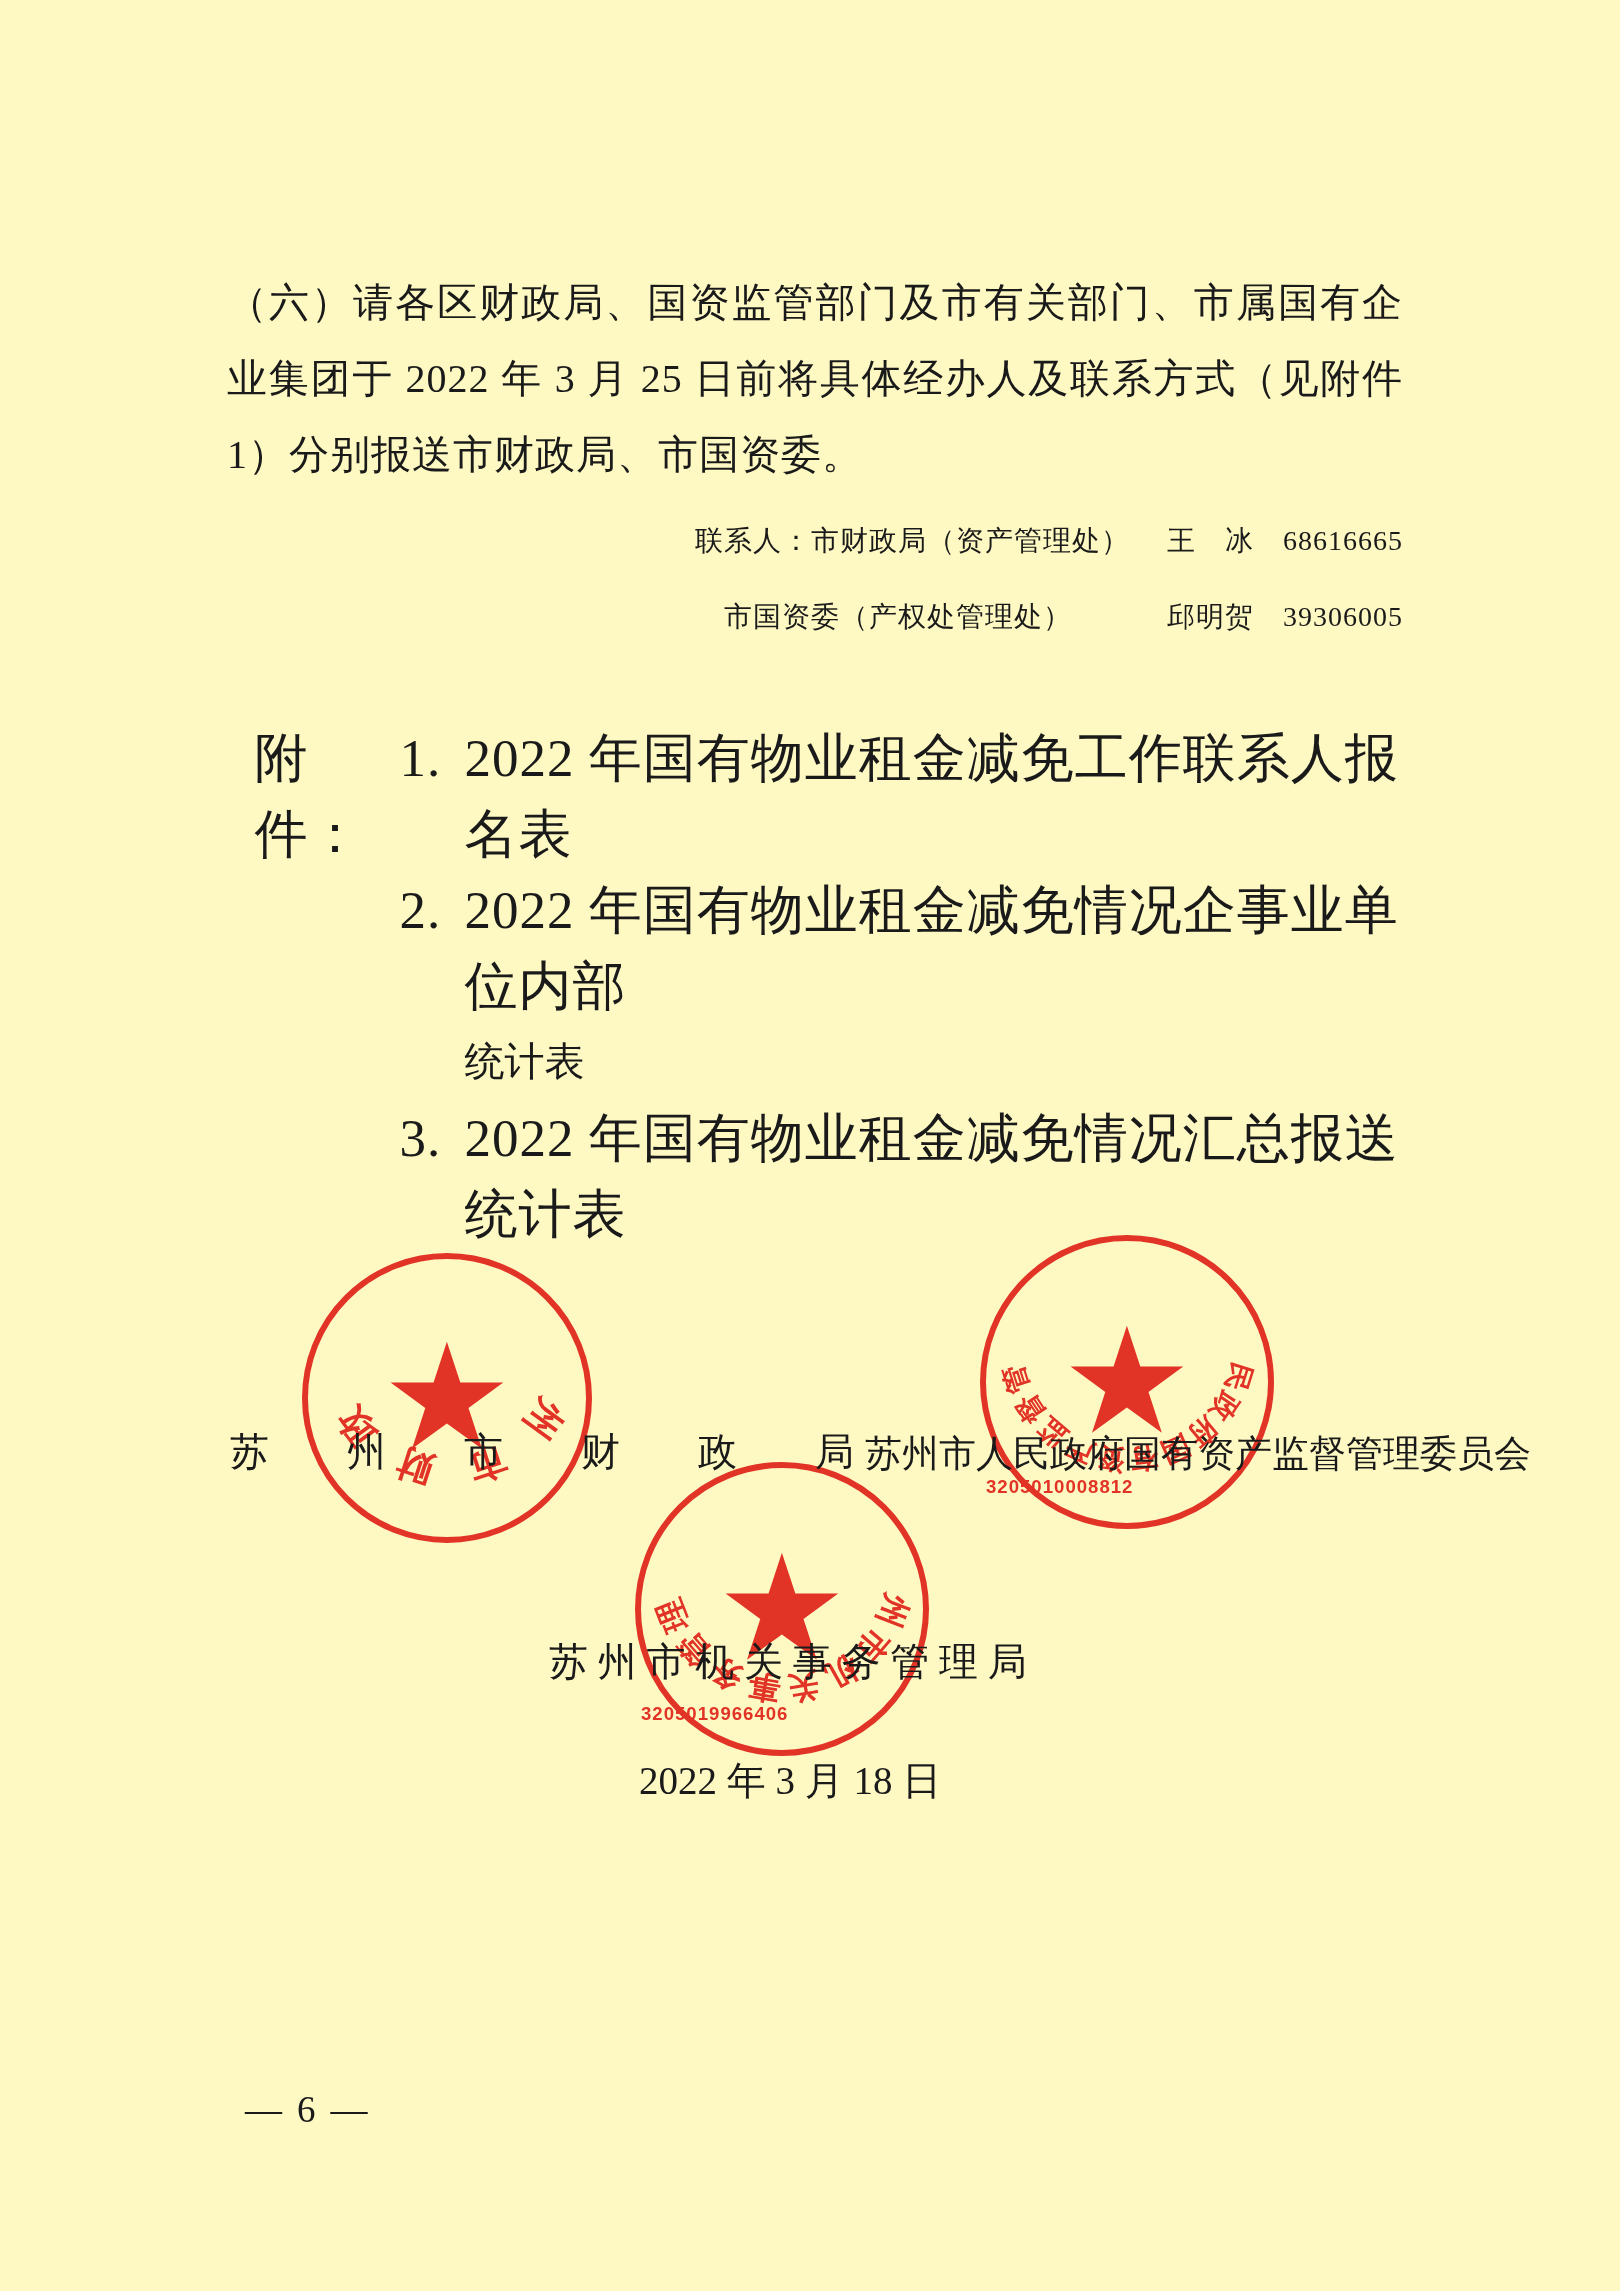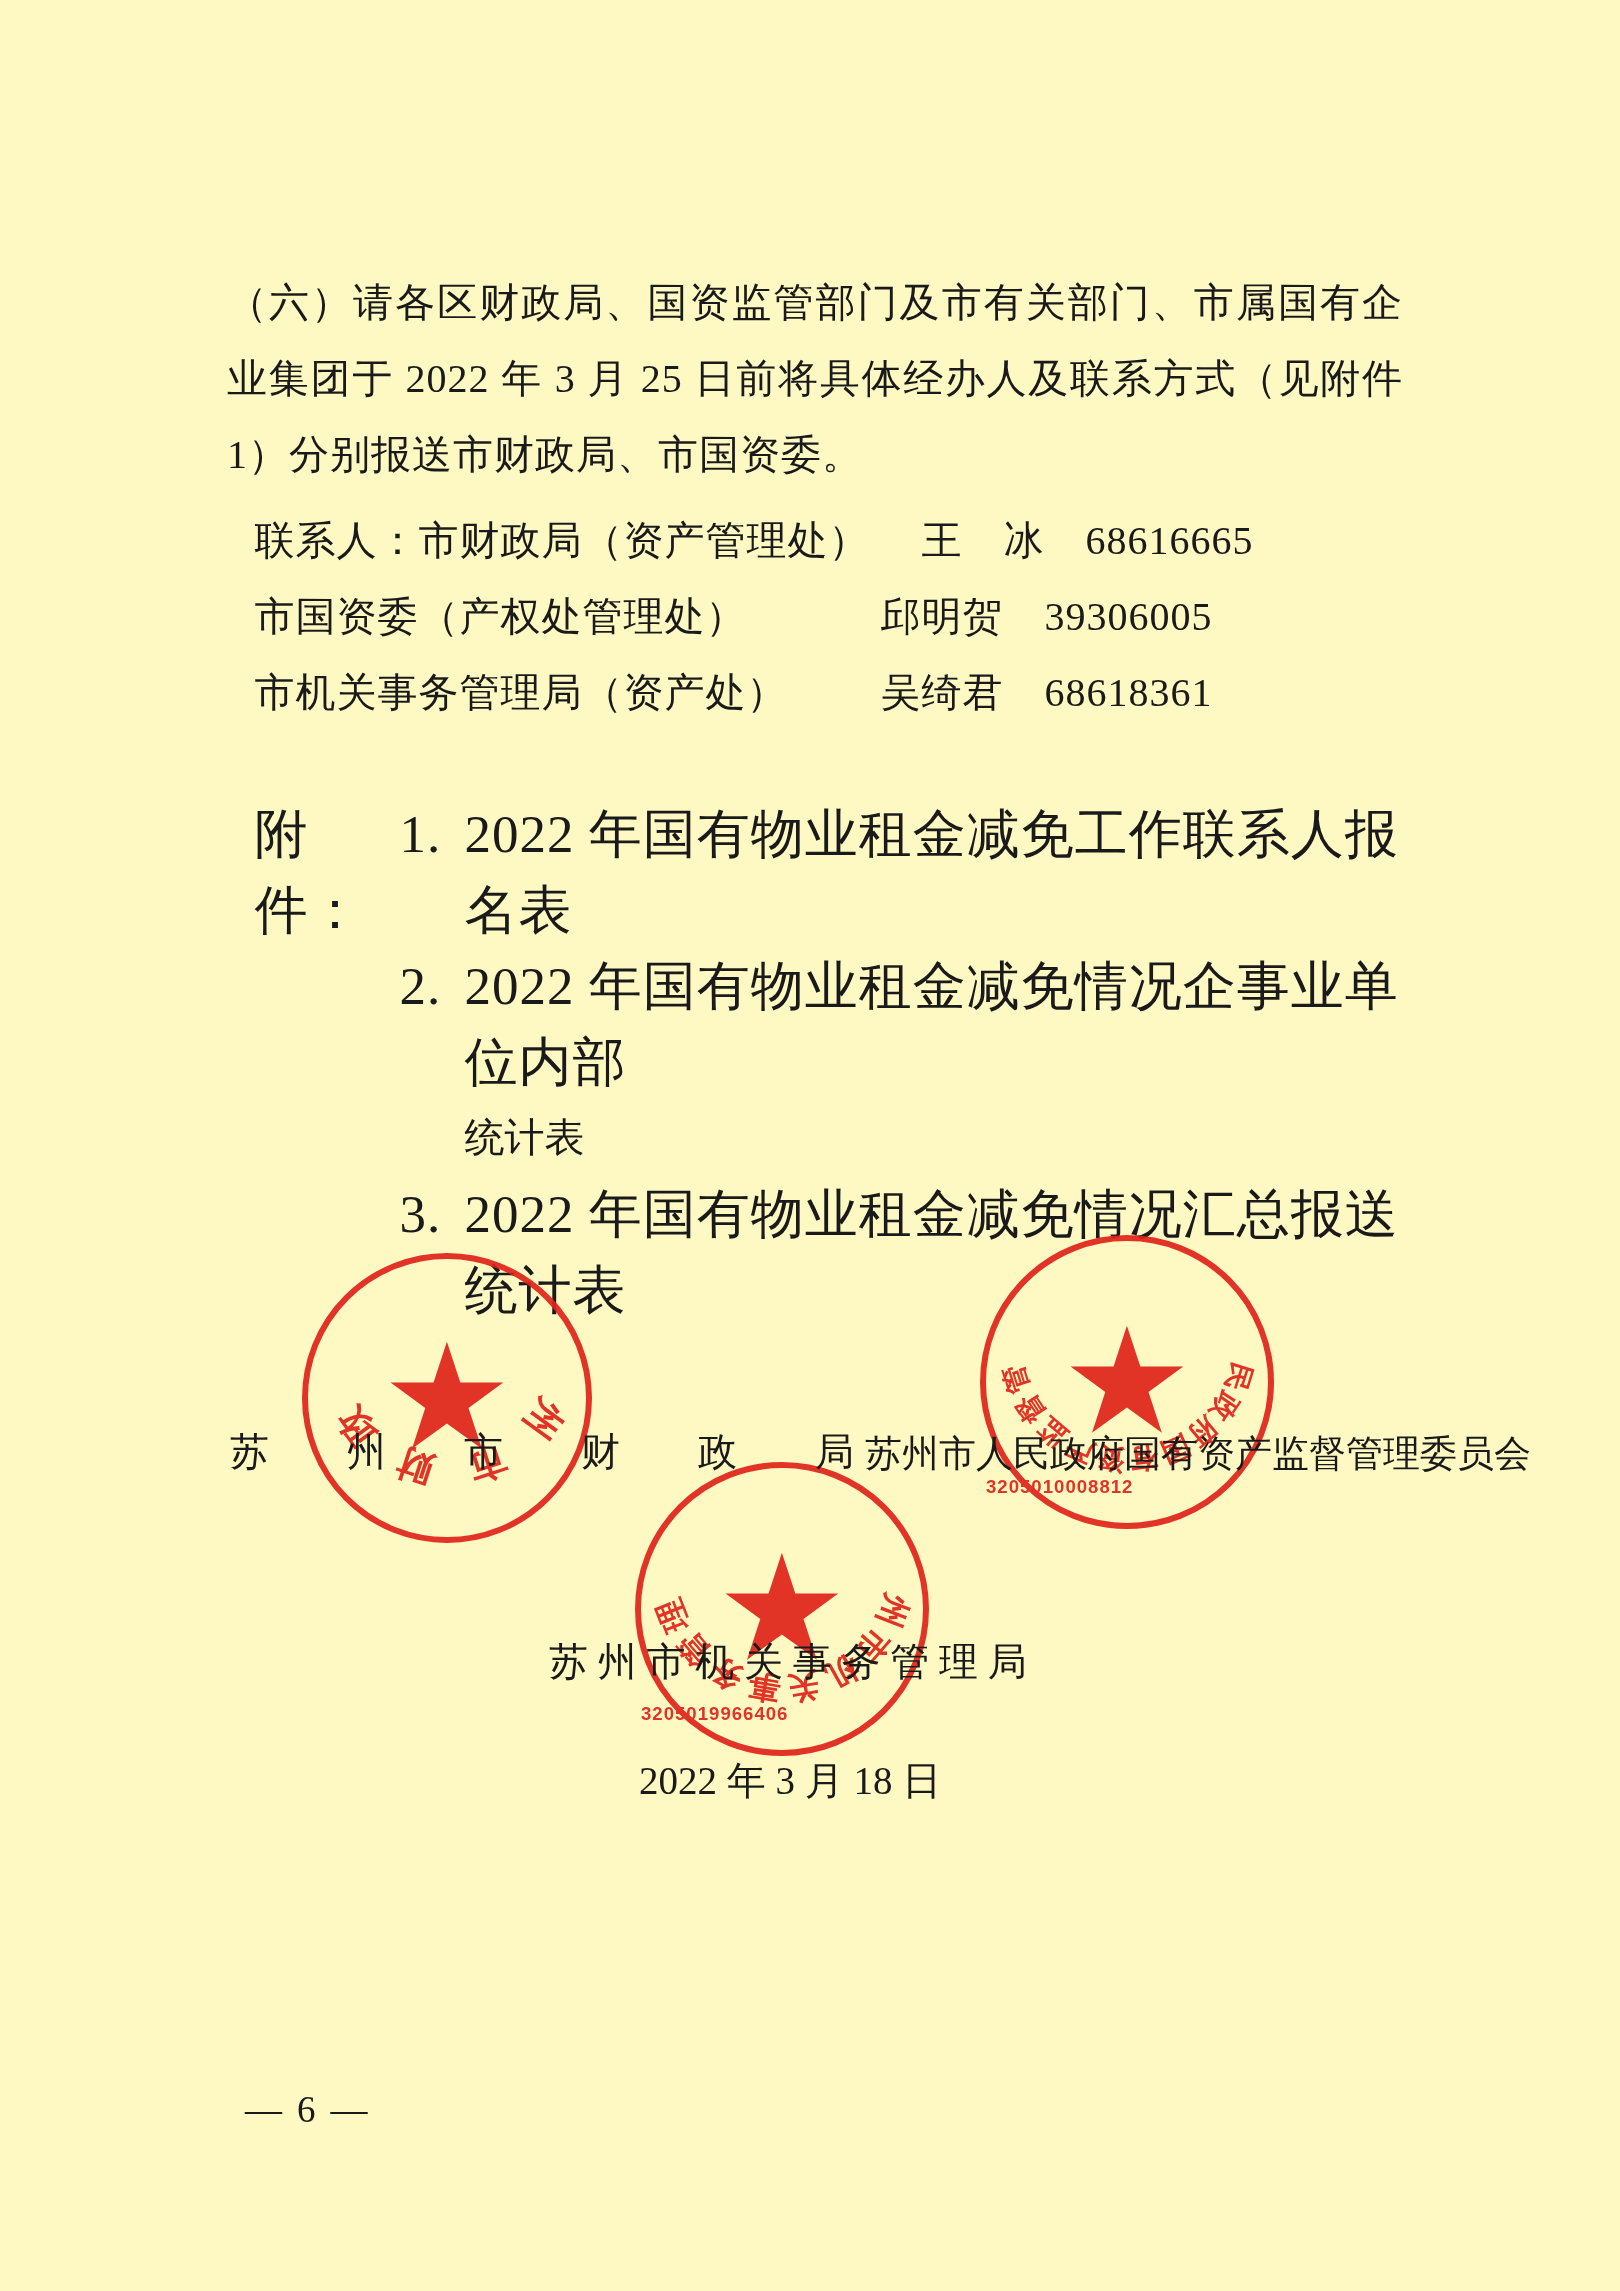--- a/index.html
+++ b/index.html
@@ -32,25 +32,26 @@
     font-size: 40px;
     line-height: 76px;
     letter-spacing: 1px;
     text-align: justify;
     margin: 0;
   }
   .contact-block {
     margin-top: 9.8px;
   }
   .contact-line {
-    font-size: 40px;
+    font-size: 28px;
     line-height: 76px;
     letter-spacing: 1px;
     white-space: pre;
     margin-left: 27.4px;
+    text-align: right;
   }
   .attach-block {
     margin-top: 65px;
     margin-left: 27.4px;
   }
   .attach-row {
     font-size: 53px;
     line-height: 76px;
     letter-spacing: 1px;
     display: flex;
@@ -194,21 +195,20 @@
 
 <div class="page">
 
   <div class="content">
 
     <p class="para">（六）请各区财政局、国资监管部门及市有关部门、市属国有企业集团于 2022 年 3 月 25 日前将具体经办人及联系方式（见附件 1）分别报送市财政局、市国资委。</p>
 
     <div class="contact-block">
       <div class="contact-line">联系人：市财政局（资产管理处）　 王　冰　68616665</div>
       <div class="contact-line">市国资委（产权处管理处）　　　 邱明贺　39306005</div>
-      <div class="contact-line">市机关事务管理局（资产处）　　 吴绮君　68618361</div>
     </div>
 
     <div class="attach-block">
 
       <div class="attach-row">
         <span class="attach-label">附件：</span>
         <span class="attach-num">1.</span>
         <span class="attach-text">2022 年国有物业租金减免工作联系人报名表</span>
       </div>
 

